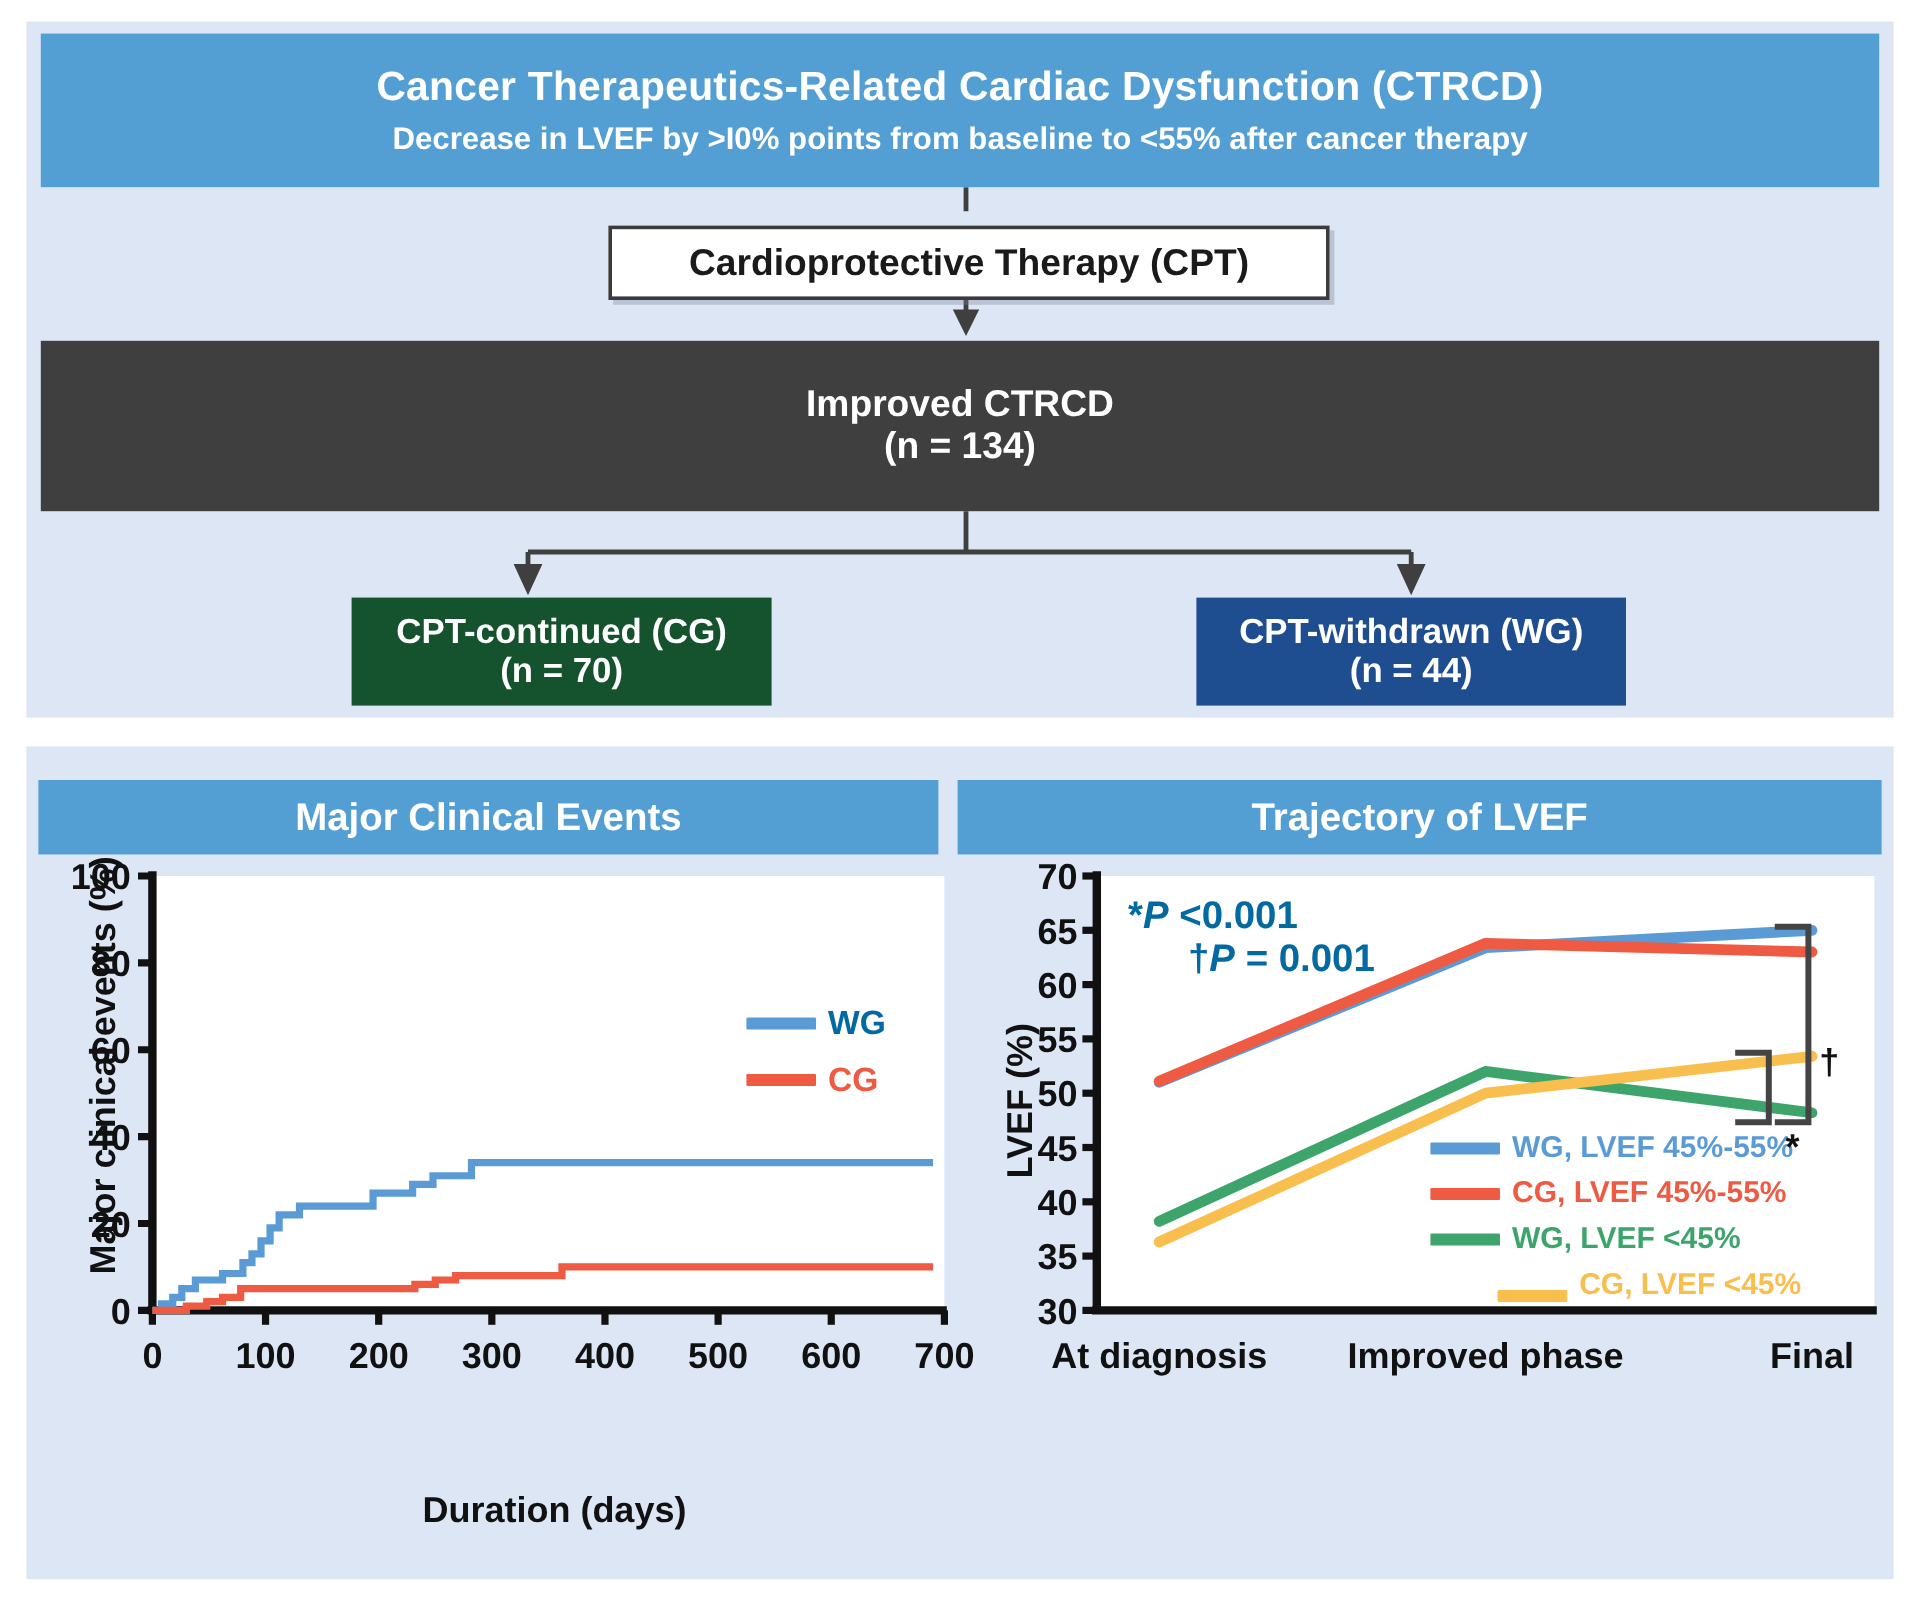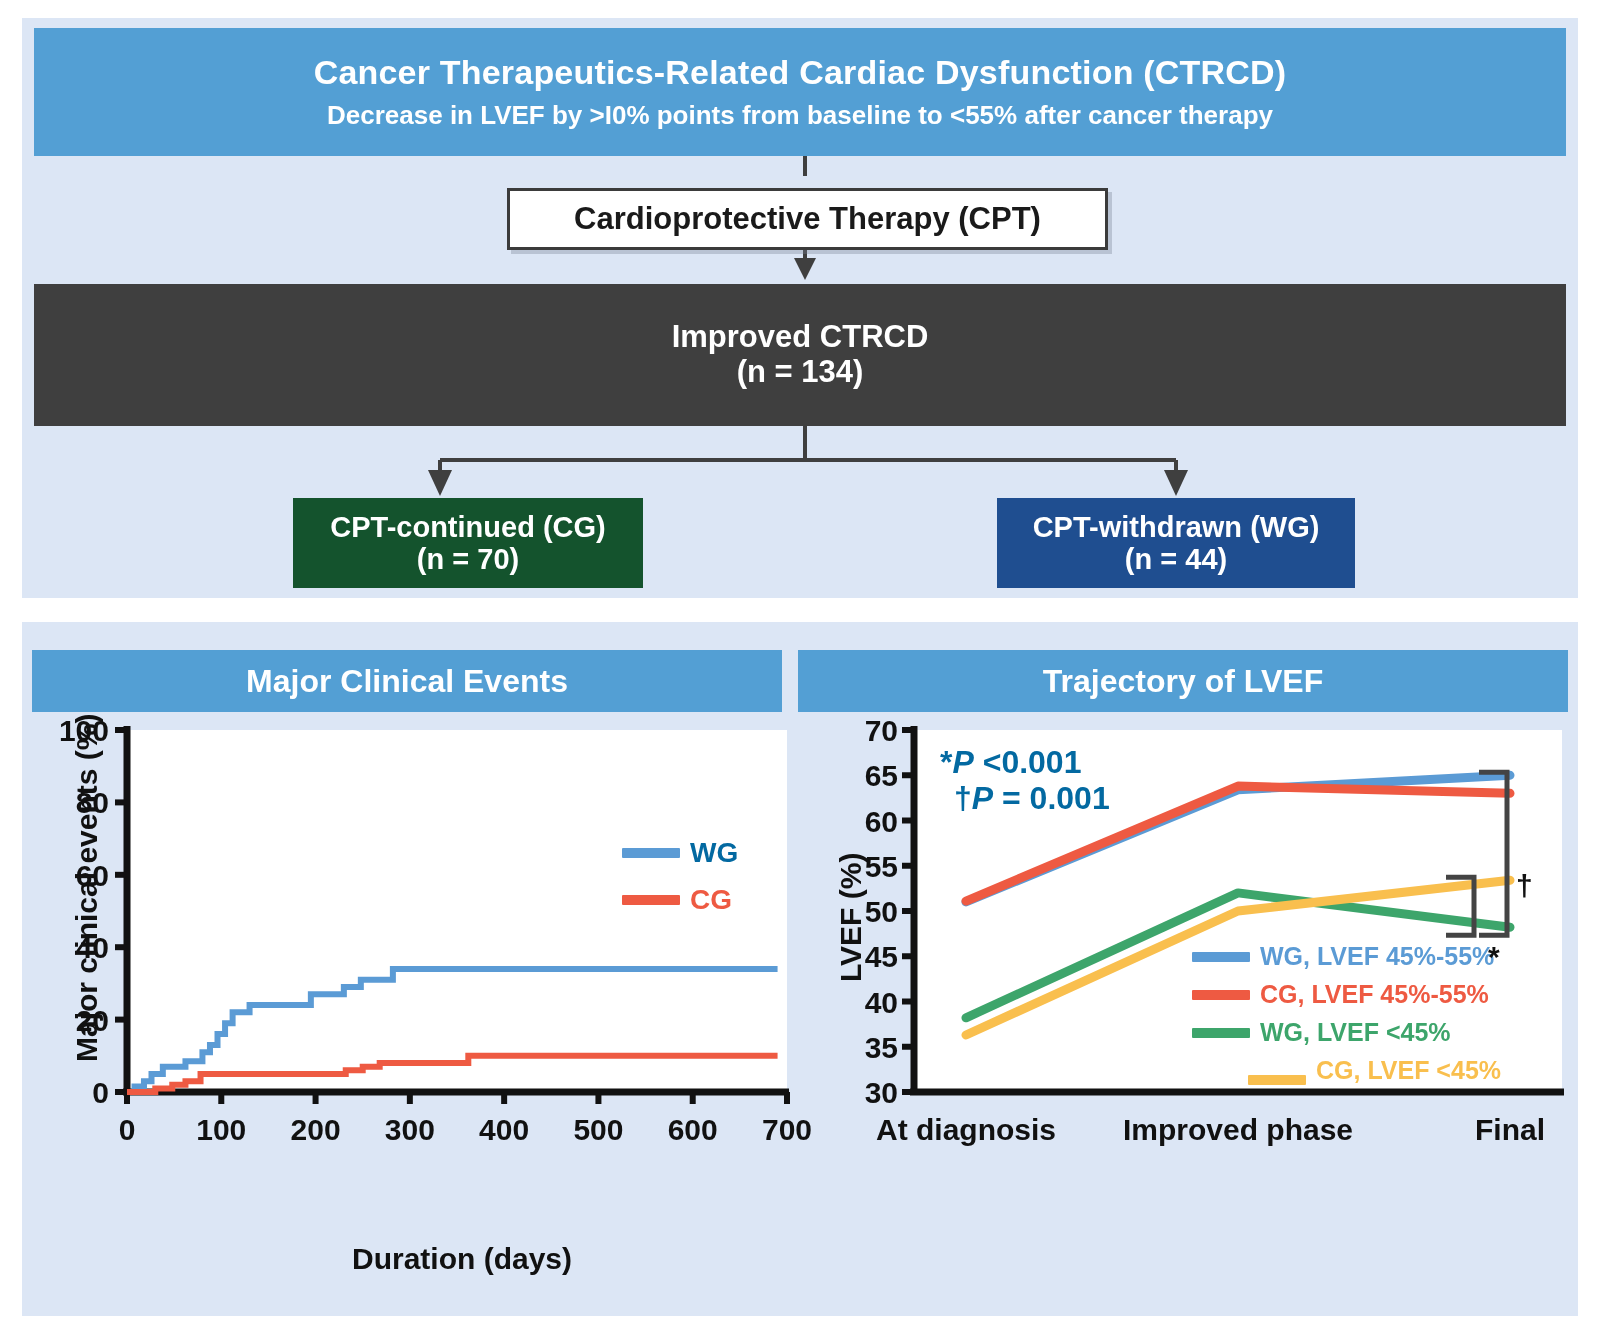--- a/index.html
+++ b/index.html
@@ -210,21 +210,21 @@
         <path d="M944.00 412.99 L1216.00 289.00 L1488.00 258.23" fill="none" stroke="#f9bf4e" stroke-width="9" stroke-linejoin="round" stroke-linecap="round"></path>
         <path d="M 1457 150.25 L 1485 150.25 L 1485 313.28999999999996 L 1457 313.28999999999996" fill="none" stroke="#444" stroke-width="5"></path>
         <path d="M 1424 255.23000000000002 L 1452 255.23000000000002 L 1452 313.28999999999996 L 1424 313.28999999999996" fill="none" stroke="#444" stroke-width="5"></path>
       </svg>
 
     <div class="ytitle" style="left:812px;top:360px;transform:rotate(-90deg);">LVEF (%)</div>
 
     <div class="pstat" id="pstat-0" style="left:918px;top:122px;">
       <span>*</span><i>P</i><span> &lt;0.001</span>
     </div>
-    <div class="pstat" id="pstat-1" style="left:932px;top:158px;">
+    <div class="pstat" id="pstat-1" style="left:968px;top:158px;">
       <span>†</span><i>P</i><span> = 0.001</span>
     </div>
 
     <div class="lg-row" style="left:1170px;top:320px;">
       <div class="lg-swatch" style="background: rgb(91, 155, 213);"></div>
       <div class="lg-label-sm" style="color: rgb(91, 155, 213);">WG, LVEF 45%-55%</div>
     </div>
     <div class="lg-row" style="left:1170px;top:358px;">
       <div class="lg-swatch" style="background: rgb(238, 90, 66);"></div>
       <div class="lg-label-sm" style="color: rgb(238, 90, 66);">CG, LVEF 45%-55%</div>

